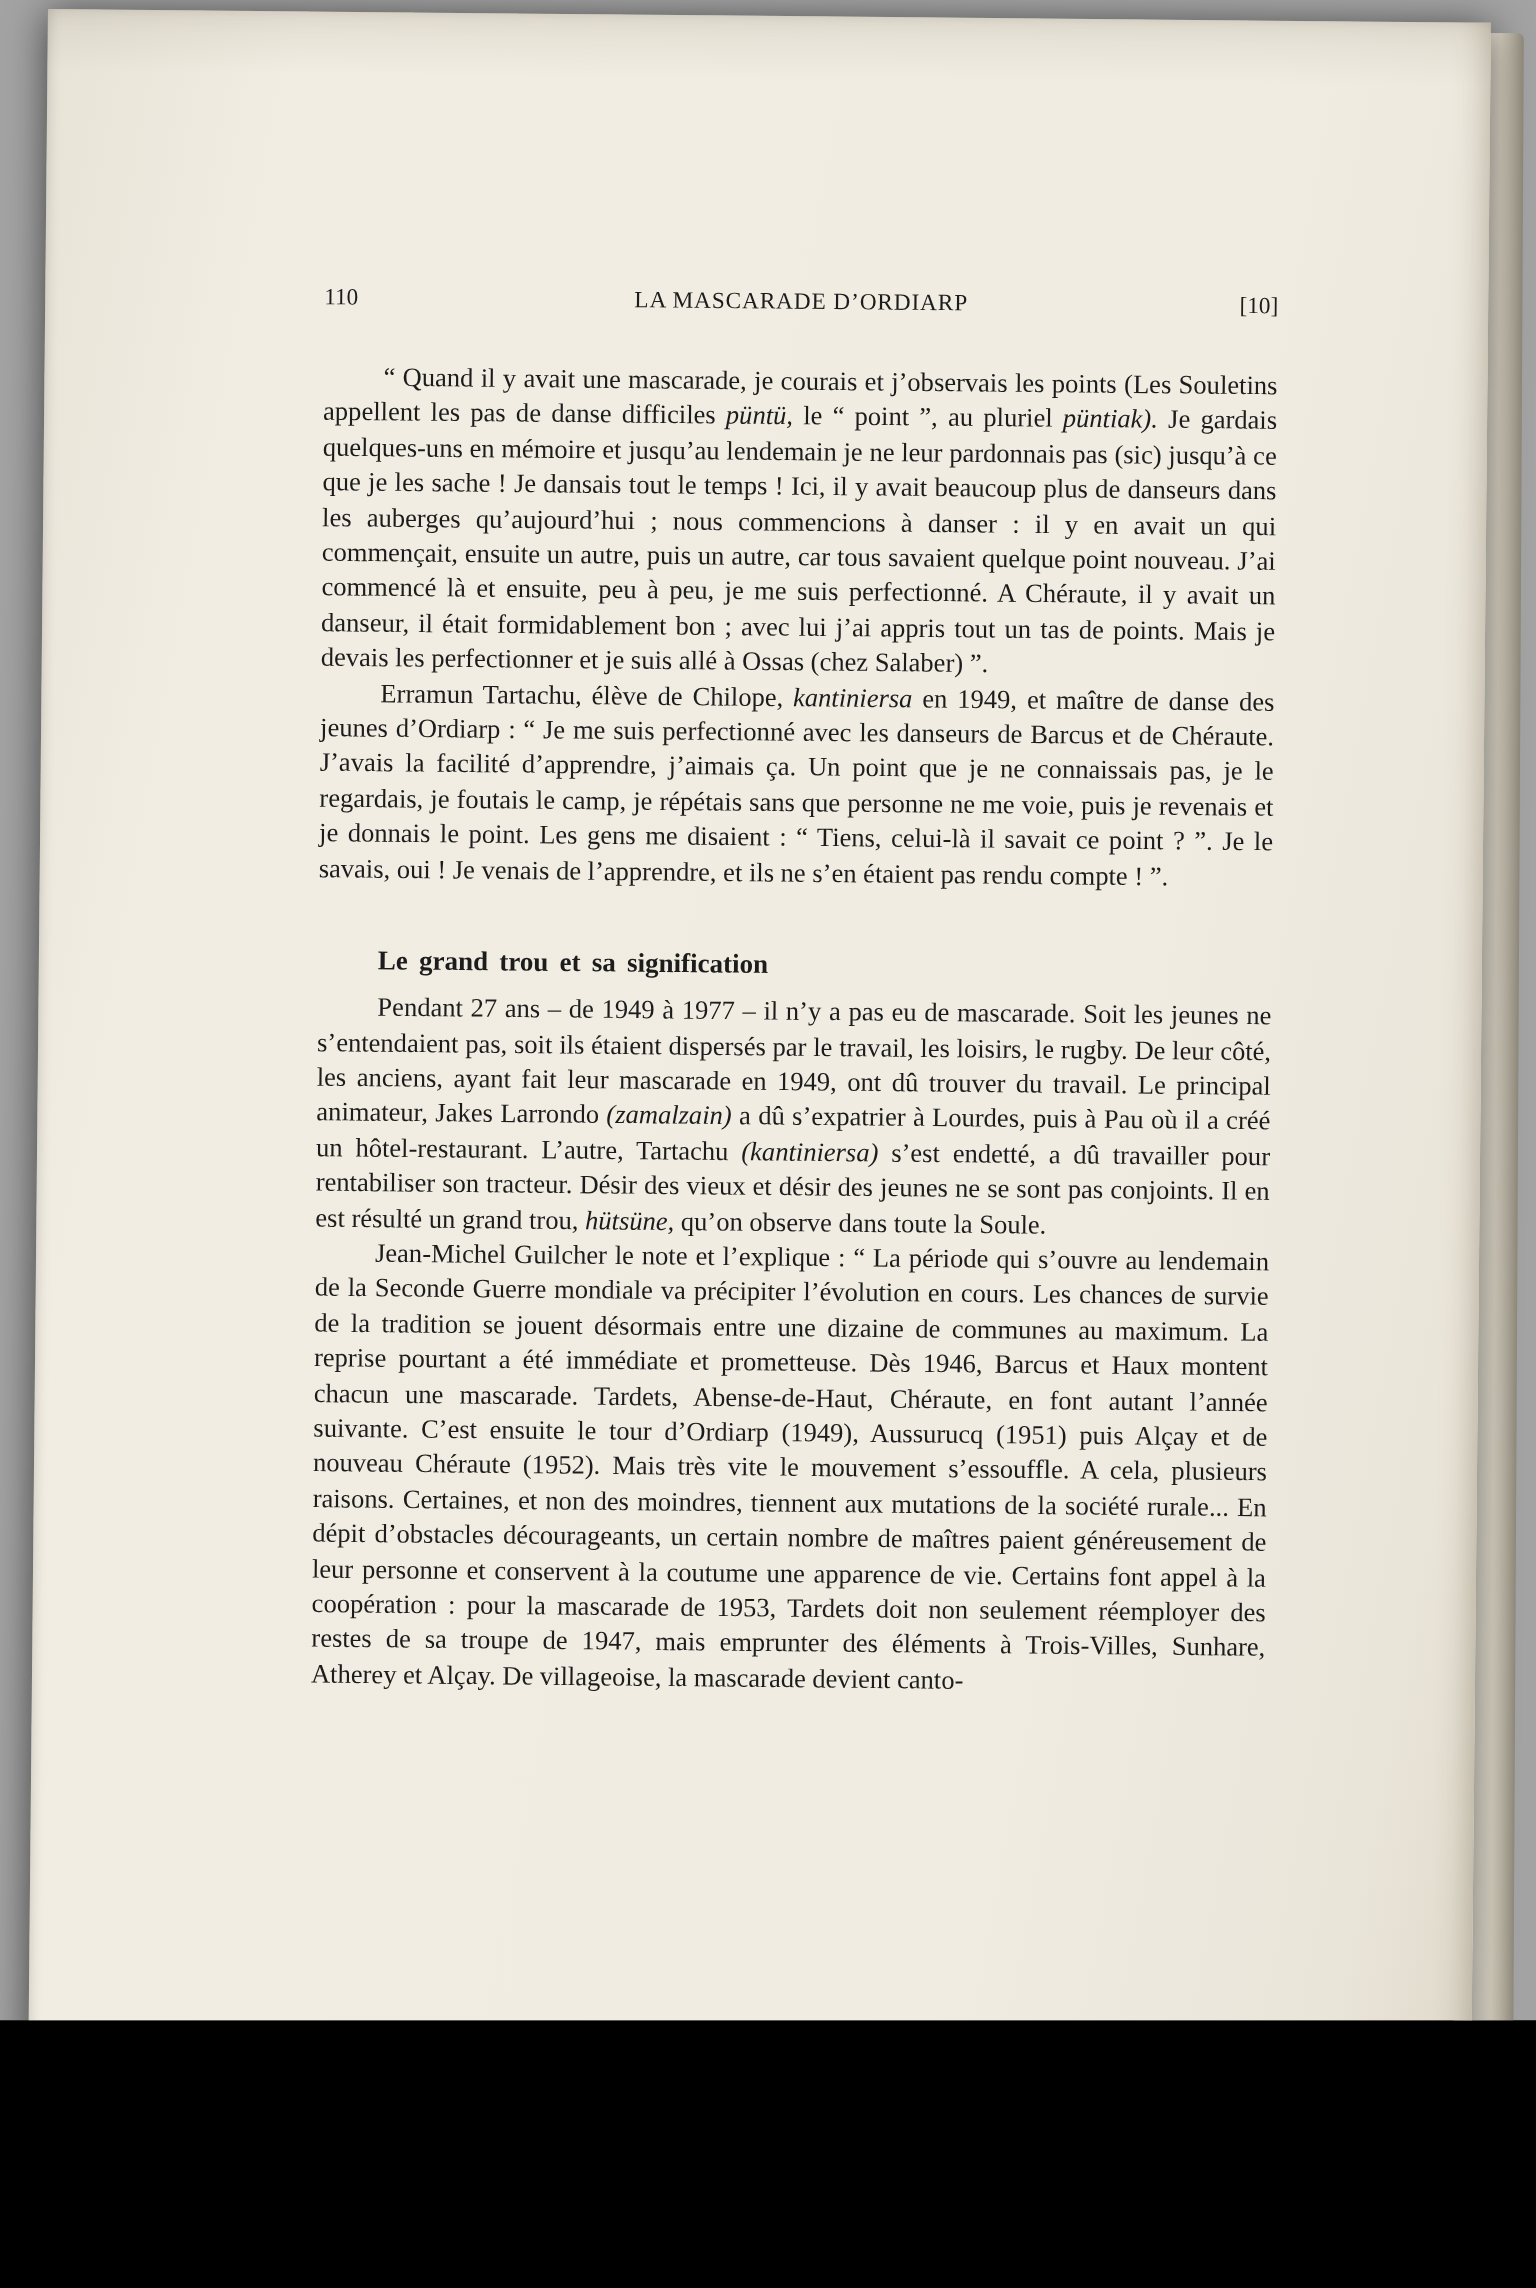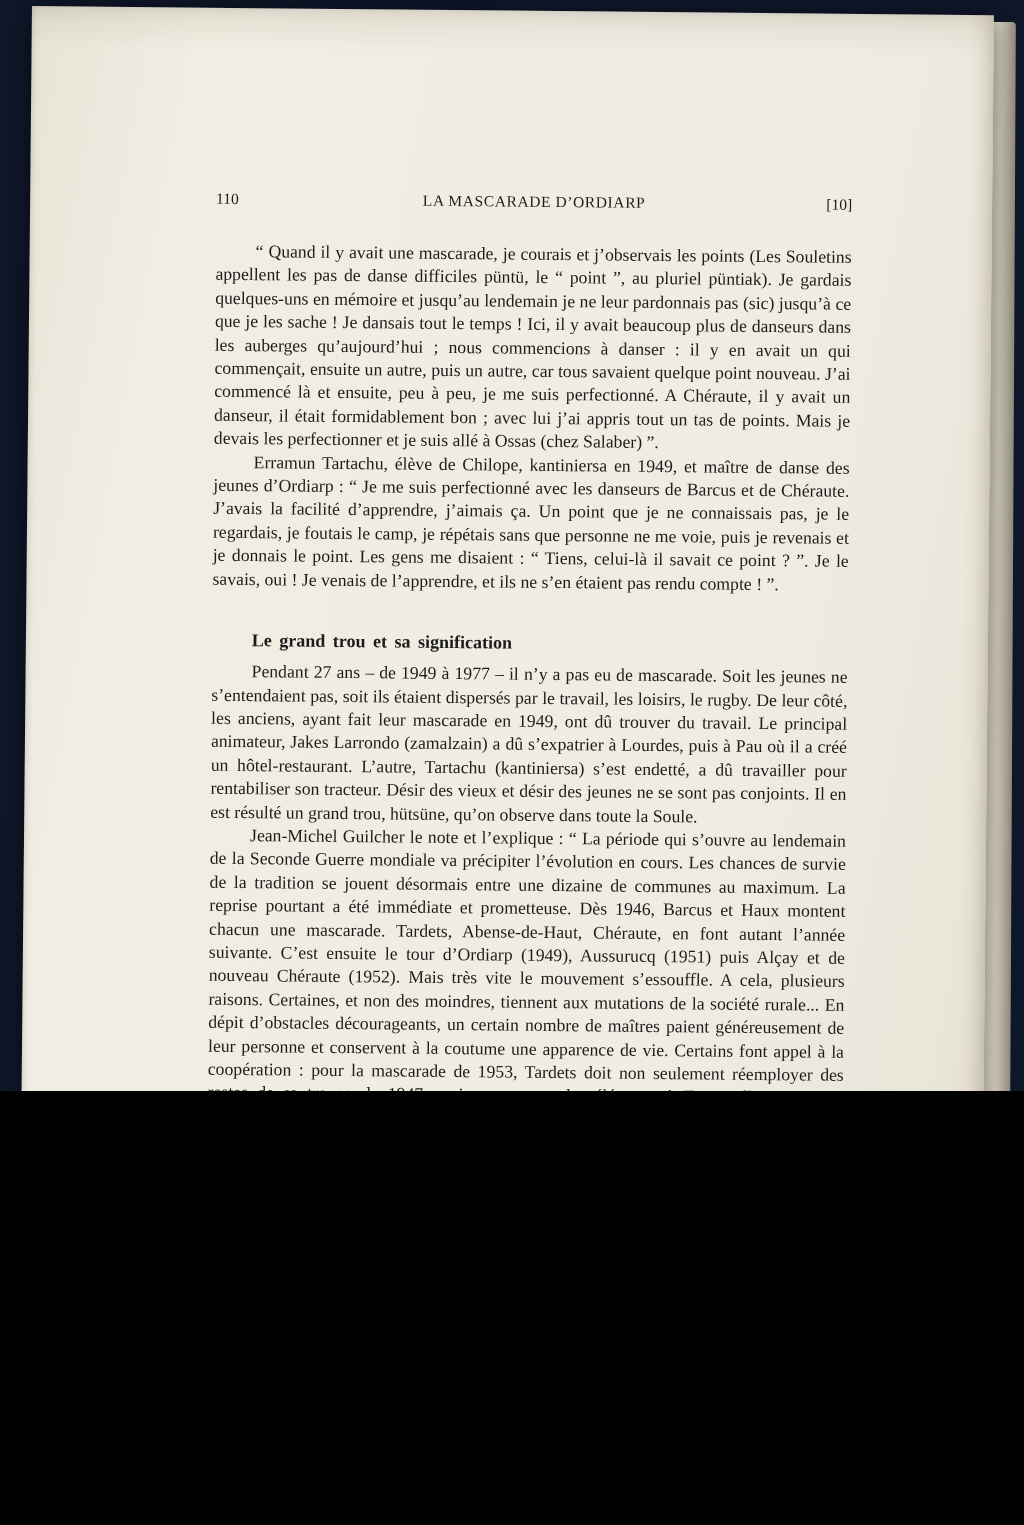--- a/index.html
+++ b/index.html
@@ -1,18 +1,18 @@
 <!DOCTYPE html>
 <html><head>
 <meta charset="utf-8">
 <style>
   html,body{margin:0;padding:0;background:#000;}
   .scene{
-    position:relative;width:1024px;height:1091px;overflow:hidden;
-    background:#0f172a;
+    position:relative;width:1024px;height:1347px;overflow:hidden;
+    background:#a3a3a3;
     font-family:"Liberation Serif","DejaVu Serif",serif;
   }
   
   .fore-edge{
     position:absolute;left:972px;top:22px;width:40px;height:1482px;
     background:linear-gradient(90deg,#b9b2a2 0%,#efebdf 30%,#ddd6c6 62%,#8f897b 100%);
     border-radius:0 4px 4px 0;z-index:1;transform:rotate(0.3deg);
   }
   
   .under-sheet-1{
@@ -41,21 +41,21 @@
     font-size:15.5px;margin:0 0 32px 0;
   }
   .running-head .rh-left{text-align:left;}
   .running-head .rh-center{text-align:center;letter-spacing:0.6px;}
   .running-head .rh-right{text-align:right;}
   .text-block{}
   .para{
     margin:0;text-align:justify;text-indent:40px;
     font-size:17.7px;line-height:23.4px;
   }
-  .it{}
+  .it{font-style:italic;}
   .section-heading{
     font-size:18px;font-weight:bold;word-spacing:3px;
     margin:38px 0 8px 40px;line-height:23px;
   }
 </style>
 </head>
 <body>
 
 <div class="scene">
   <div class="fore-edge"></div>

